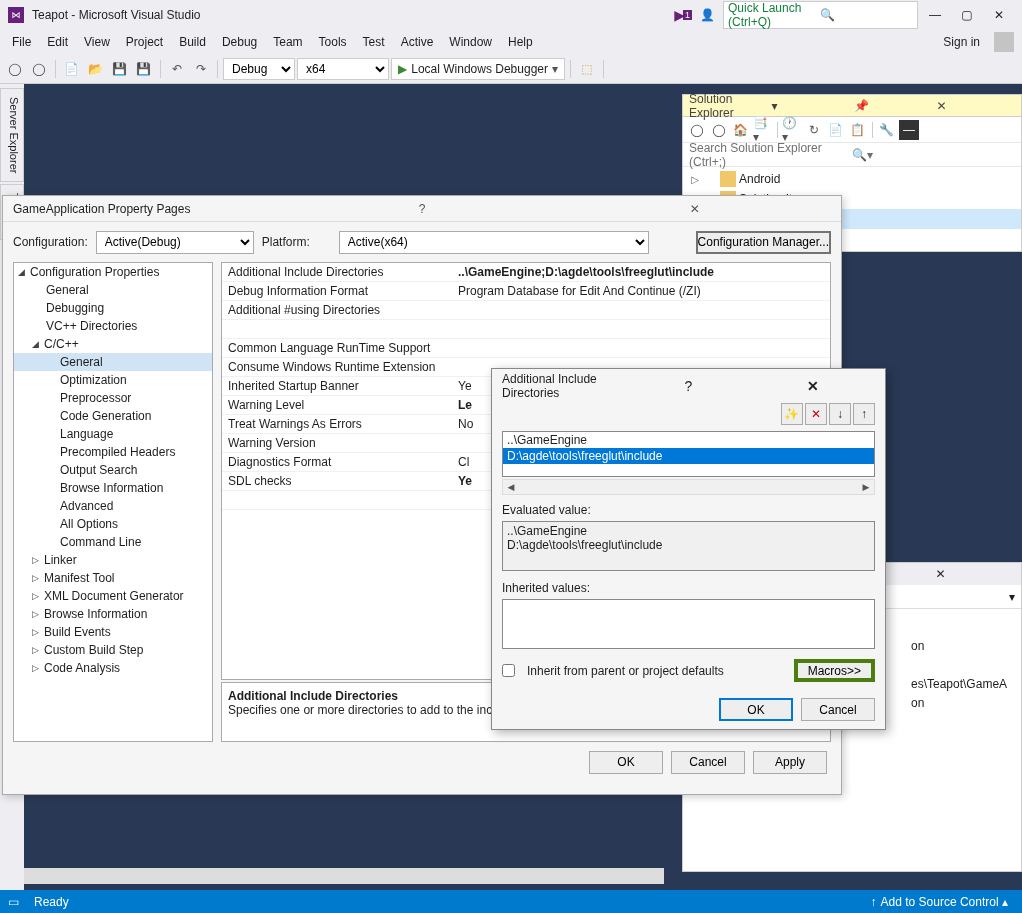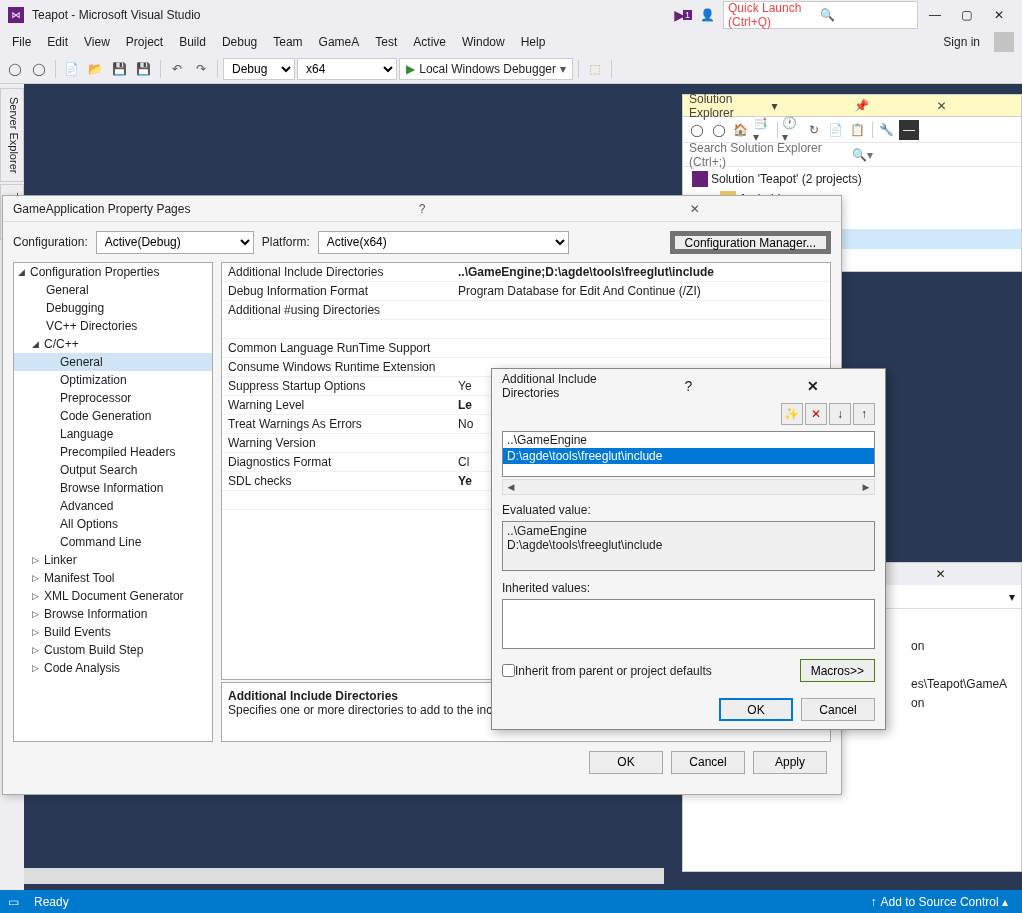--- a/index.html
+++ b/index.html
@@ -1,20 +1,20 @@
 <!DOCTYPE html>
 <html><head>
 <meta charset="utf-8">
 <style>
 *{box-sizing:border-box;margin:0;padding:0;font-family:"Segoe UI",Tahoma,sans-serif;font-size:12px;}
 body{background:#eeeef2;color:#1e1e1e;overflow:hidden;width:1022px;height:913px;position:relative;}
 .titlebar{height:30px;background:#eeeef2;display:flex;align-items:center;padding:0 8px;}
 .titlebar .vsicon{width:16px;height:16px;background:#68217a;margin-right:8px;display:flex;align-items:center;justify-content:center;color:#fff;font-size:9px;}
 .titlebar .title{flex:1;}
-.titlebar .search{width:195px;height:28px;border:1px solid #ccc;background:#fff;padding:0 4px;color:#ef4444;display:flex;align-items:center;}
+.titlebar .search{width:195px;height:28px;border:1px solid #ccc;background:#fff;padding:0 4px;color:#15803d;display:flex;align-items:center;}
 .titlebar .search span{flex:1;}
 .titlebar .winbtn{width:30px;height:20px;display:flex;align-items:center;justify-content:center;font-size:12px;margin-left:2px;}
 .menubar{height:24px;display:flex;align-items:center;padding:0 4px;}
 .menubar .mitem{padding:3px 8px;cursor:default;}
 .menubar .signin{margin-left:auto;padding:3px 8px;}
 .menubar .usericon{width:20px;height:20px;background:#c4c4c4;margin-left:6px;margin-right:4px;}
 .toolstrip{height:30px;border-bottom:1px solid #ccc;display:flex;align-items:center;padding:0 4px;gap:2px;}
 .toolstrip .tsbtn{width:22px;height:22px;display:flex;align-items:center;justify-content:center;color:#555;}
 .toolstrip .sep{width:1px;height:18px;background:#ccc;margin:0 3px;}
 .toolstrip select{height:22px;border:1px solid #ccc;background:#fff;padding:0 4px;}
@@ -41,21 +41,21 @@
 .treerow .ticon.sol{background:#68217a;}
 .treerow .ticon.proj{background:#d7ba7d;border:1px solid #999;}
 .treerow .indent1{width:16px;}
 
 .propdialog{position:absolute;top:195px;left:2px;width:840px;height:600px;background:#f5f5f5;border:1px solid #aaa;box-shadow:2px 2px 8px rgba(0,0,0,0.2);}
 .dlgheader{height:26px;display:flex;align-items:center;padding:0 10px;border-bottom:1px solid #ddd;}
 .dlgheader span{flex:1;}
 .dlgheader .dbtn{width:20px;text-align:center;color:#555;}
 .configbar{height:40px;display:flex;align-items:center;padding:0 10px;gap:8px;}
 .configbar select{height:23px;border:1px solid #aaa;background:#fff;padding:0 4px;}
-.configbar button{height:23px;border:5px solid #737373;background:#eee;padding:0 10px;}
+.configbar button{height:23px;border:2px solid #737373;background:#eee;padding:0 0;}
 .dlgbody{display:flex;height:480px;padding:0 10px;}
 .treepanel{width:200px;border:1px solid #aaa;background:#fff;overflow:auto;}
 .tprow{height:18px;display:flex;align-items:center;padding-left:4px;cursor:default;}
 .tprow.sel{background:#d0e4f5;}
 .tprow .tpexp{width:12px;font-size:9px;color:#444;}
 .tprow .ind1{width:14px;}
 .tprow .ind2{width:28px;}
 .tprow .ind3{width:42px;}
 .gridpanel{flex:1;margin-left:8px;display:flex;flex-direction:column;}
 .propgrid{flex:1;border:1px solid #aaa;background:#fff;overflow:auto;}
@@ -78,22 +78,22 @@
 .inclist .ilrow{height:16px;padding-left:4px;display:flex;align-items:center;}
 .inclist .ilrow.sel{background:#0078d7;color:#fff;}
 .incscroll{margin:0 10px;height:16px;border:1px solid #ddd;background:#f0f0f0;position:relative;}
 .incscroll .arrow{position:absolute;width:16px;height:14px;top:0;display:flex;align-items:center;justify-content:center;font-size:9px;color:#555;}
 .incscroll .arrow.l{left:0;}
 .incscroll .arrow.r{right:0;}
 .inclabel{padding:8px 10px 2px;}
 .incev{margin:2px 10px;border:1px solid #888;background:#f0f0f0;height:50px;padding:2px 4px;overflow:auto;}
 .incinherit{margin:2px 10px;border:1px solid #888;background:#fff;height:50px;}
 .incbottom{display:flex;align-items:center;padding:8px 10px;}
-.incbottom label{display:flex;align-items:flex-start;gap:0;}
-.incbottom .macrosbtn{margin-left:auto;height:23px;border:1px solid #4d7c0f;background:#eee;padding:0 10px;}
+.incbottom label{display:flex;align-items:flex-start;gap:12px;}
+.incbottom .macrosbtn{margin-left:auto;height:23px;border:4px solid #4d7c0f;background:#eee;padding:0 10px;}
 .incbtns{display:flex;justify-content:flex-end;padding:8px 10px;gap:8px;}
 .incbtns button{width:74px;height:23px;border:1px solid #aaa;background:#eee;}
 .incbtns button.primary{border:2px solid #0078d7;}
 
 .propertiespanel{position:absolute;top:478px;right:0;width:340px;background:#fff;border:1px solid #ccc;}
 .propertiespanel .ph{height:22px;background:#eeeef2;display:flex;align-items:center;padding:0 6px;}
 .propertiespanel .ph span{flex:1;}
 .hscroll{position:absolute;bottom:0;left:24px;right:0;height:16px;background:#ddd;}
 
 .statusbar{height:23px;background:#007acc;color:#fff;display:flex;align-items:center;padding:0 8px;}
@@ -119,21 +119,21 @@
 </div>
 
 <div class="menubar">
   <div class="mitem">File</div>
   <div class="mitem">Edit</div>
   <div class="mitem">View</div>
   <div class="mitem">Project</div>
   <div class="mitem">Build</div>
   <div class="mitem">Debug</div>
   <div class="mitem">Team</div>
-  <div class="mitem">GameA</div>
+  <div class="mitem">Tools</div>
   <div class="mitem">Test</div>
   <div class="mitem">Active</div>
   <div class="mitem">Window</div>
   <div class="mitem">Help</div>
   <div class="signin">Sign in</div>
   <div class="usericon"></div>
 </div>
 
 <div class="toolstrip">
   <div class="tsbtn">◯</div>
@@ -141,21 +141,21 @@
   <div class="sep"></div>
   <div class="tsbtn" style="color:#c9a94f;">📄</div>
   <div class="tsbtn" style="color:#c9a94f;">📂</div>
   <div class="tsbtn" style="color:#0066b8;">💾</div>
   <div class="tsbtn" style="color:#0066b8;">💾</div>
   <div class="sep"></div>
   <div class="tsbtn">↶</div>
   <div class="tsbtn">↷</div>
   <div class="sep"></div>
   <select style="width:72px;"><option>Debug</option></select>
-  <select style="width:100px;"><option>x64</option></select>
+  <select style="width:92px;"><option>x64</option></select>
   <div class="debugbtn">
     <span class="playicon">▶</span>
     <span>Local Windows Debugger</span>
     <span style="margin-left:4px;color:#555;">▾</span>
   </div>
   <div class="sep"></div>
   <div class="tsbtn" style="color:#c9a94f;">⬚</div>
   <div class="sep"></div>
 </div>
 
@@ -186,24 +186,20 @@
         <div class="stsep"></div>
         <div class="stbtn">🔧</div>
         <div class="stbtn" style="background:#333;color:#fff;">—</div>
       </div>
       <div class="solsearch">
         <span>Search Solution Explorer (Ctrl+;)</span>
         <span>🔍▾</span>
       </div>
       <div class="soltree">
         <div class="treerow">
-            <span class="ticon sol"></span>
-            <span>Solution 'Teapot' (2 projects)</span>
-          </div>
-        <div class="treerow">
             <span class="exp">▷</span>
             <span class="indent1"></span>
             <span class="ticon"></span>
             <span>Android</span>
           </div>
         <div class="treerow">
             <span class="exp"></span>
             <span class="indent1"></span>
             <span class="ticon"></span>
             <span>Solution Items</span>
@@ -256,21 +252,21 @@
 <div class="propdialog">
   <div class="dlgheader">
     <span>GameApplication Property Pages</span>
     <span class="dbtn">?</span>
     <span class="dbtn">✕</span>
   </div>
   <div class="configbar">
     <span>Configuration:</span>
     <select style="width:158px;"><option>Active(Debug)</option></select>
     <span>Platform:</span>
-    <select style="width:251px;"><option>Active(x64)</option></select>
+    <select style="width:310px;margin-left:21px;"><option>Active(x64)</option></select>
     <button style="margin-left:auto;">Configuration Manager...</button>
   </div>
   <div class="dlgbody">
     <div class="treepanel">
       <div class="tprow">
           <span class="tpexp">◢</span>
           <span>Configuration Properties</span>
         </div>
       <div class="tprow">
           <span class="ind2"></span>
@@ -387,21 +383,21 @@
           </div>
           <div class="pgrow">
             <div class="pglabel">Common Language RunTime Support</div>
             <div class="pgvalue"></div>
           </div>
           <div class="pgrow">
             <div class="pglabel">Consume Windows Runtime Extension</div>
             <div class="pgvalue"></div>
           </div>
           <div class="pgrow">
-            <div class="pglabel">Suppress Startup Options</div>
+            <div class="pglabel">Inherited Startup Banner</div>
             <div class="pgvalue">Ye</div>
           </div>
           <div class="pgrow bold">
             <div class="pglabel">Warning Level</div>
             <div class="pgvalue">Le</div>
           </div>
           <div class="pgrow">
             <div class="pglabel">Treat Warnings As Errors</div>
             <div class="pgvalue">No</div>
           </div>

